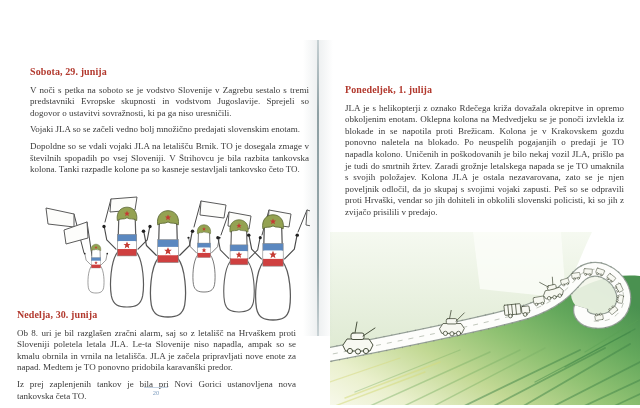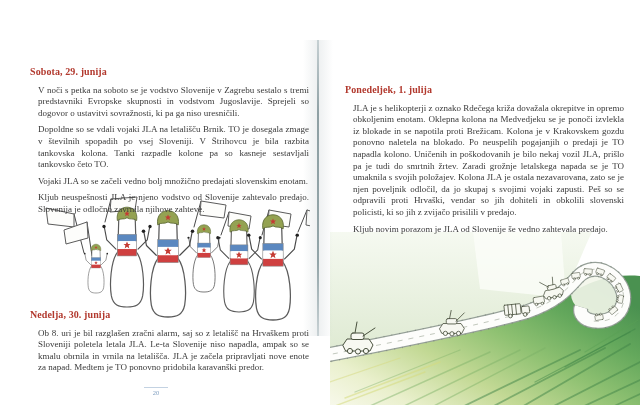--- a/index.html
+++ b/index.html
@@ -1,23 +1,23 @@
 <!DOCTYPE html>
 <html><head>
 <meta charset="utf-8">
 <style>
   html,body{margin:0;padding:0;background:#fff;}
   #spread{position:relative;width:640px;height:405px;background:#ffffff;overflow:hidden;
           font-family:"Liberation Serif", serif;}
   .text-section{position:absolute;width:279px;text-align:justify;color:#3a3a3a;
                 font-size:9px;line-height:11.6px;z-index:3;}
   .text-section h2{font-size:10px;color:#b2392e;margin:0 0 7px 0;font-weight:bold;letter-spacing:0.1px;}
-  .text-section p{margin:0 0 5px 8px;}
+  .text-section p{margin:0 0 5px 0;}
   #sec-left-1{left:30px;top:66px;}
-  #sec-left-2{left:30px;top:309px;}
+  #sec-left-2{left:17px;top:309px;}
   #sec-right-1{left:345px;top:84px;}
   .illu{position:absolute;z-index:1;}
   #illu-pins{left:30px;top:196px;width:280px;height:140px;}
   #illu-convoy{left:330px;top:232px;width:310px;height:176px;}
   #gutter{position:absolute;left:317px;top:40px;width:2px;height:296px;z-index:4;
           background:linear-gradient(to bottom,#c6d0d3,#8fa0a4 25%,#93a4a8 75%,#c9d2d5);}
   #gutter-shade-l{position:absolute;left:303px;top:40px;width:14px;height:296px;z-index:2;
           background:linear-gradient(to right,rgba(150,165,170,0),rgba(150,165,170,0.16));}
   #gutter-shade-r{position:absolute;left:319px;top:40px;width:14px;height:296px;z-index:2;
           background:linear-gradient(to left,rgba(150,165,170,0),rgba(150,165,170,0.16));}
@@ -39,28 +39,28 @@
 
 <div id="spread">
 
   <div id="gutter-shade-l"></div>
   <div id="gutter-shade-r"></div>
   <div id="gutter"></div>
 
   <div class="text-section" id="sec-left-1">
     <h2>Sobota, 29. junija</h2>
     <p>V noči s petka na soboto se je vodstvo Slovenije v Zagrebu sestalo s tremi predstavniki Evropske skupnosti in vodstvom Jugoslavije. Sprejeli so dogovor o ustavitvi sovražnosti, ki pa ga niso uresničili.</p>
+    <p>Vojaki JLA so se začeli vedno bolj množično predajati slovenskim enotam.</p>
     <p>Dopoldne so se vdali vojaki JLA na letališču Brnik. TO je dosegala zmage v številnih spopadih po vsej Sloveniji. V Štrihovcu je bila razbita tankovska kolona. Tanki razpadle kolone pa so kasneje sestavljali tankovsko četo TO.</p>
-    <p>Vojaki JLA so se začeli vedno bolj množično predajati slovenskim enotam.</p>
-    <p>Kljub neuspešnosti JLA je njeno vodstvo od Slovenije zahtevalo predajo. Slovenija je odločno zavrnila njihove zahteve.</p>
   </div>
 
   <div class="text-section" id="sec-left-2">
     <h2>Nedelja, 30. junija</h2>
     <p>Ob 8. uri je bil razglašen zračni alarm, saj so z letališč na Hrvaškem proti Sloveniji poletela letala JLA. Le-ta Slovenije niso napadla, ampak so se kmalu obrnila in vrnila na letališča. JLA je začela pripravljati nove enote za napad. Medtem je TO ponovno pridobila karavanški predor.</p>
+    <p>Iz prej zaplenjenih tankov je bila pri Novi Gorici ustanovljena nova tankovska četa TO.</p>
   </div>
 
   <div id="pagenum">20</div>
 
   <div class="illu" id="illu-pins">
   <svg width="280" height="140" viewBox="0 0 280 140" xmlns="http://www.w3.org/2000/svg">
     <defs>
       <path id="pinbody" d="M -9,-94 C -9,-100 9,-100 9,-94 L 10,-60 C 18,-50 19,-24 17,-12 C 15,-2 9,0 0,0 C -9,0 -15,-2 -17,-12 C -19,-24 -18,-50 -10,-60 Z"></path>
       <path id="star5" d="M0,-3.2 L0.95,-1 L3.1,-1 L1.4,0.45 L2,2.9 L0,1.5 L-2,2.9 L-1.4,0.45 L-3.1,-1 L-0.95,-1 Z"></path>
       <g id="pin">
@@ -113,21 +113,20 @@
     <use href="#pin" transform="translate(138,121) scale(0.98)"></use>
     <use href="#pin" transform="translate(174,96) scale(0.62)"></use>
     <use href="#pin" transform="translate(209,116) scale(0.85)"></use>
     <use href="#pin" transform="translate(243,124) scale(0.97)"></use>
   </svg>
   </div>
 
   <div class="text-section" id="sec-right-1">
     <h2>Ponedeljek, 1. julija</h2>
     <p>JLA je s helikopterji z oznako Rdečega križa dovažala okrepitve in opremo obkoljenim enotam. Oklepna kolona na Medvedjeku se je ponoči izvlekla iz blokade in se napotila proti Brežicam. Kolona je v Krakovskem gozdu ponovno naletela na blokado. Po neuspelih pogajanjih o predaji je TO napadla kolono. Uničenih in poškodovanih je bilo nekaj vozil JLA, prišlo pa je tudi do smrtnih žrtev. Zaradi grožnje letalskega napada se je TO umaknila s svojih položajev. Kolona JLA je ostala nezavarovana, zato se je njen poveljnik odločil, da jo skupaj s svojimi vojaki zapusti. Peš so se odpravili proti Hrvaški, vendar so jih dohiteli in obkolili slovenski policisti, ki so jih z zvijačo prisilili v predajo.</p>
-    <p>Kljub novim porazom je JLA od Slovenije še vedno zahtevala predajo.</p>
   </div>
 
   <div class="illu" id="illu-convoy">
   <svg width="310" height="176" viewBox="0 0 310 176" xmlns="http://www.w3.org/2000/svg">
     <defs>
       <linearGradient id="hillg" x1="0" y1="1" x2="1" y2="0.25">
         <stop offset="0" stop-color="#f8f9ec"></stop>
         <stop offset="0.18" stop-color="#eaf0cd"></stop>
         <stop offset="0.4" stop-color="#c3d995"></stop>
         <stop offset="0.62" stop-color="#8fc172"></stop>

